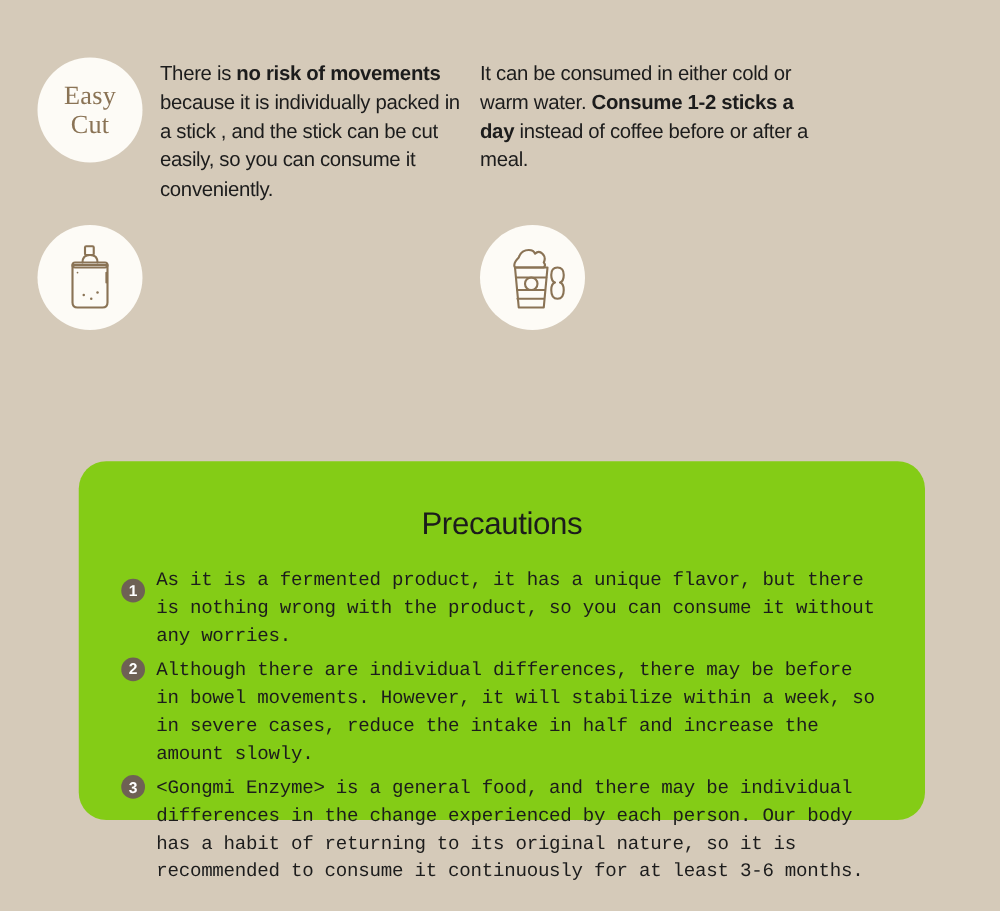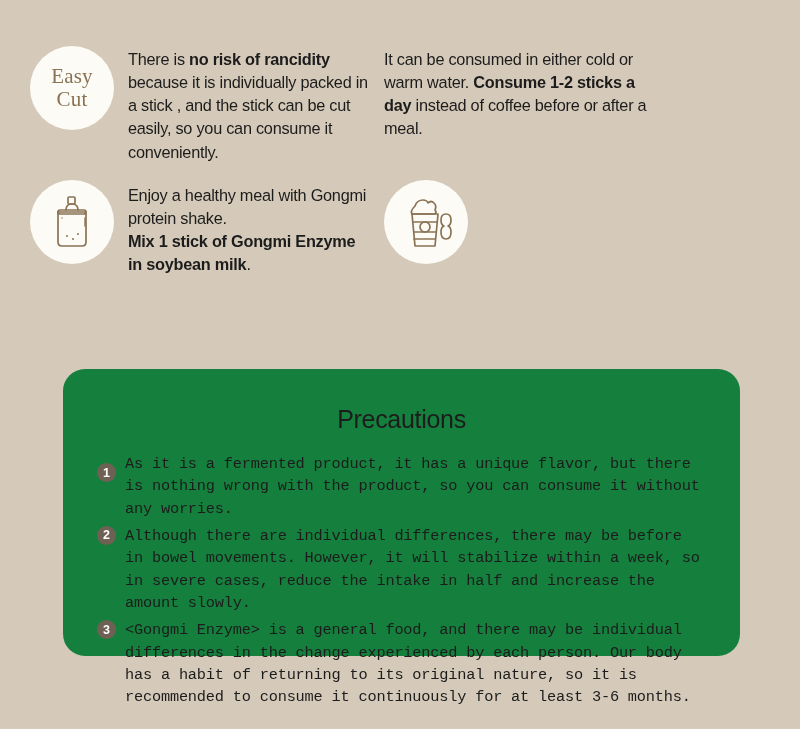--- a/index.html
+++ b/index.html
@@ -67,21 +67,21 @@
   .b-col2 .benefit-text { max-width: 268px; }
 
   
   .precautions {
     position: absolute;
     left: 63px;
     top: 369px;
     width: 677px;
     height: 287px;
     box-sizing: border-box;
-    background: #15803d;
+    background: #84cc16;
     border-radius: 22px;
     padding: 36px 34px 0 34px;
   }
   .prec-title {
     text-align: center;
     font-size: 25px;
     letter-spacing: -0.3px;
     margin: 0 0 19px 0;
     color: #1c1c1c;
   }
@@ -125,21 +125,21 @@
 
 <div class="benefits">
 
   <div class="benefit b-col1 b-row1">
     <div class="benefit-icon-wrap">
       <div class="easycut-text">
         <div>Easy</div>
         <div>Cut</div>
       </div>
     </div>
-    <div class="benefit-text">There is <b>no risk of rancidity</b> because it is individually packed in a stick , and the stick can be cut easily, so you can consume it conveniently.</div>
+    <div class="benefit-text">There is <b>no risk of movements</b> because it is individually packed in a stick , and the stick can be cut easily, so you can consume it conveniently.</div>
   </div>
 
   <div class="benefit b-col2 b-row1">
     <div class="benefit-text">It can be consumed in either cold or warm water. <b>Consume 1-2 sticks a day</b> instead of coffee before or after a meal.</div>
   </div>
 
   <div class="benefit b-col1 b-row2">
     <div class="benefit-icon-wrap">
       <svg width="60" height="60" viewBox="0 0 60 60" aria-hidden="true">
         <g fill="none" stroke="#8a7355" stroke-width="1.7" stroke-linejoin="round" stroke-linecap="round">
@@ -149,21 +149,20 @@
           <path d="M18 18 h24 a2 2 0 0 1 0 4 h-24 a2 2 0 0 1 0 -4 z"></path>
           <path d="M20 26 h0.01 M43 26 v8" stroke-width="1.4"></path>
         </g>
         <g fill="#8a7355">
           <circle cx="25" cy="44" r="1"></circle>
           <circle cx="31" cy="47" r="1"></circle>
           <circle cx="36" cy="42" r="1"></circle>
         </g>
       </svg>
     </div>
-    <div class="benefit-text">Enjoy a healthy meal with Gongmi protein shake.<br><b>Mix 1 stick of Gongmi Enzyme in soybean milk</b>.</div>
   </div>
 
   <div class="benefit b-col2 b-row2">
     <div class="benefit-icon-wrap">
       <svg width="62" height="60" viewBox="0 0 62 60" aria-hidden="true">
         <g fill="none" stroke="#8a7355" stroke-width="1.7" stroke-linejoin="round" stroke-linecap="round">
           <path d="M17 22 h26 l-3 32 h-20 z"></path>
           <path d="M20 14 q2 -6 8 -6 q4 0 5 3 q3 -3 6 0 q3 3 1 7 q2 2 0 4 h-23 q-2 -3 3 -8z"></path>
           <path d="M18 30 h24"></path>
           <path d="M19 40 h22"></path>

